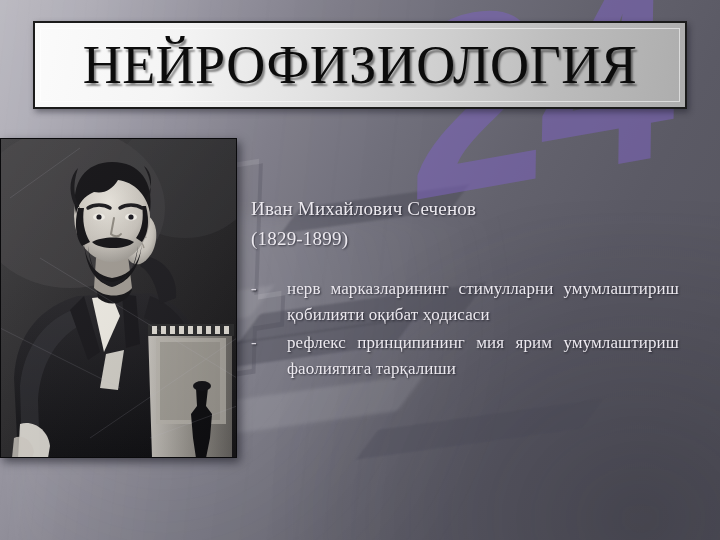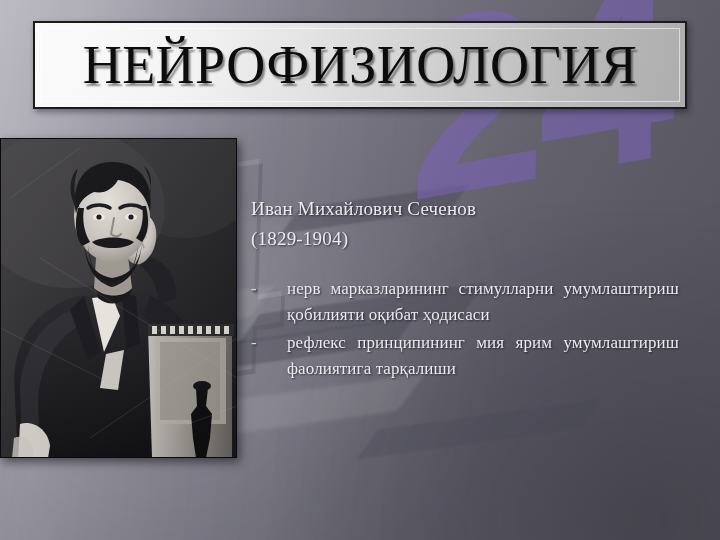--- a/index.html
+++ b/index.html
@@ -333,21 +333,21 @@
         <path d="M90 300 L237 200"></path>
         <path d="M150 300 L237 268"></path>
         <path d="M10 60 L80 10"></path>
       </g>
       <rect x="0" y="0" width="237" height="320" fill="none" stroke="#0a0a0c" stroke-width="2"></rect>
     </svg>
   </div>
 
   <div class="content">
     <div class="name-line">Иван Михайлович Сеченов</div>
-    <div class="name-line">(1829-1904)</div>
+    <div class="name-line">(1829-1899)</div>
 
     <ul class="bullets">
       <li>
         <span class="dash">-</span>
       </li>
       <li>
         <span class="dash">-</span>
         <span>нерв марказларининг стимулларни умумлаштириш қобилияти оқибат ҳодисаси</span>
       </li>
       <li>

